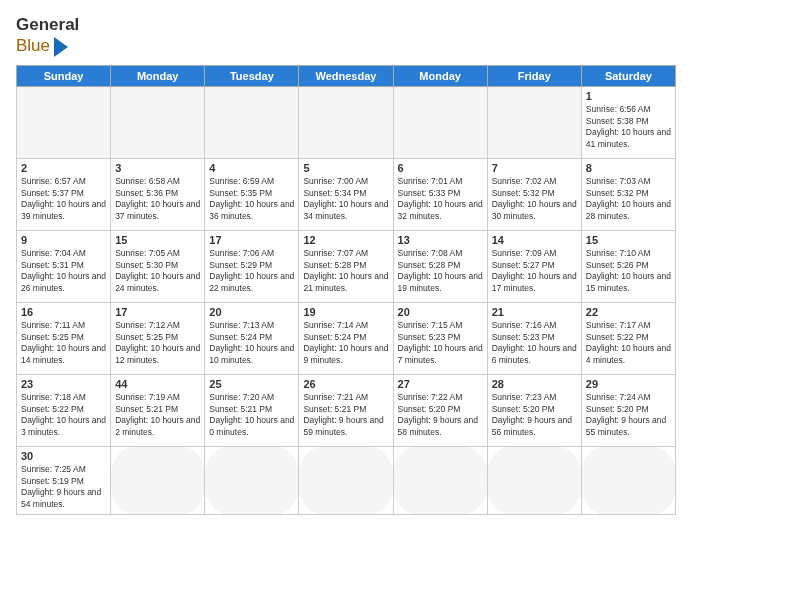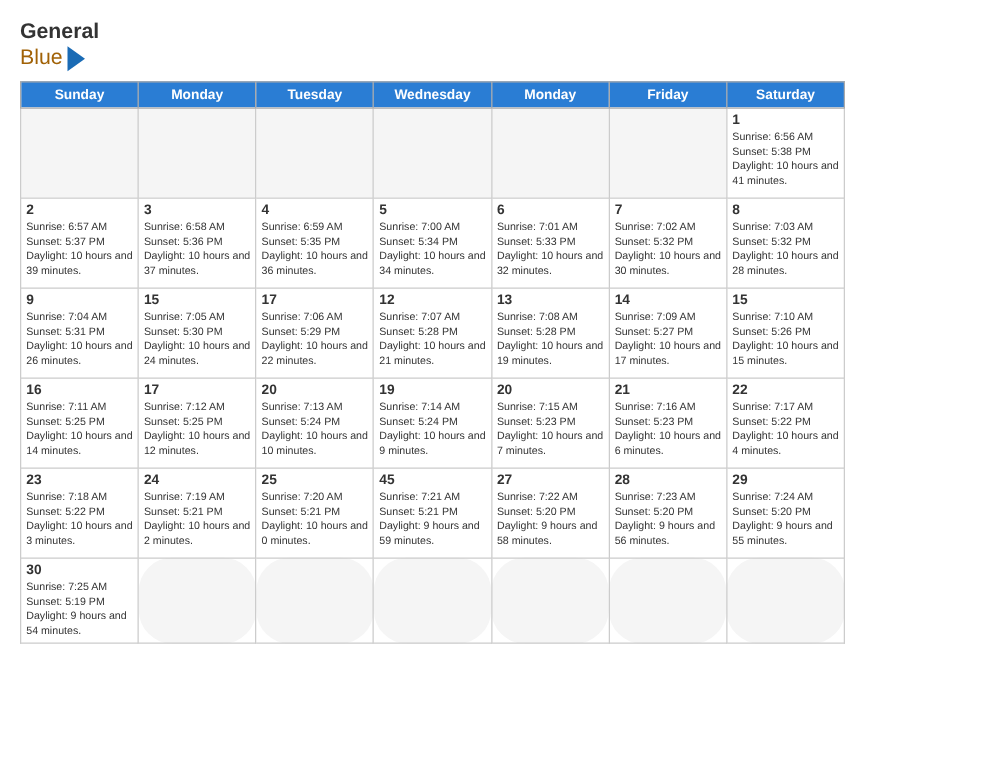--- a/index.html
+++ b/index.html
@@ -226,29 +226,29 @@
             <span class="day-number">22</span>
             <div class="day-info">Sunrise: 7:17 AM<br>Sunset: 5:22 PM<br>Daylight: 10 hours and 4 minutes.</div>
           </td>
         </tr>
         <tr>
           <td>
             <span class="day-number">23</span>
             <div class="day-info">Sunrise: 7:18 AM<br>Sunset: 5:22 PM<br>Daylight: 10 hours and 3 minutes.</div>
           </td>
           <td>
-            <span class="day-number">24</span>
+            <span class="day-number">44</span>
             <div class="day-info">Sunrise: 7:19 AM<br>Sunset: 5:21 PM<br>Daylight: 10 hours and 2 minutes.</div>
           </td>
           <td>
             <span class="day-number">25</span>
             <div class="day-info">Sunrise: 7:20 AM<br>Sunset: 5:21 PM<br>Daylight: 10 hours and 0 minutes.</div>
           </td>
           <td>
-            <span class="day-number">45</span>
+            <span class="day-number">26</span>
             <div class="day-info">Sunrise: 7:21 AM<br>Sunset: 5:21 PM<br>Daylight: 9 hours and 59 minutes.</div>
           </td>
           <td>
             <span class="day-number">27</span>
             <div class="day-info">Sunrise: 7:22 AM<br>Sunset: 5:20 PM<br>Daylight: 9 hours and 58 minutes.</div>
           </td>
           <td>
             <span class="day-number">28</span>
             <div class="day-info">Sunrise: 7:23 AM<br>Sunset: 5:20 PM<br>Daylight: 9 hours and 56 minutes.</div>
           </td>

